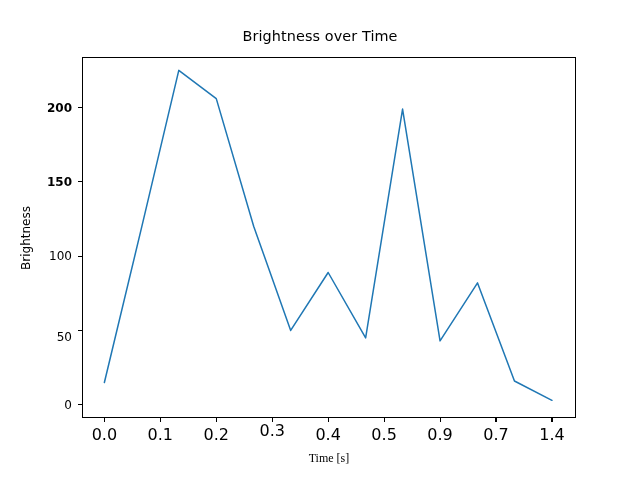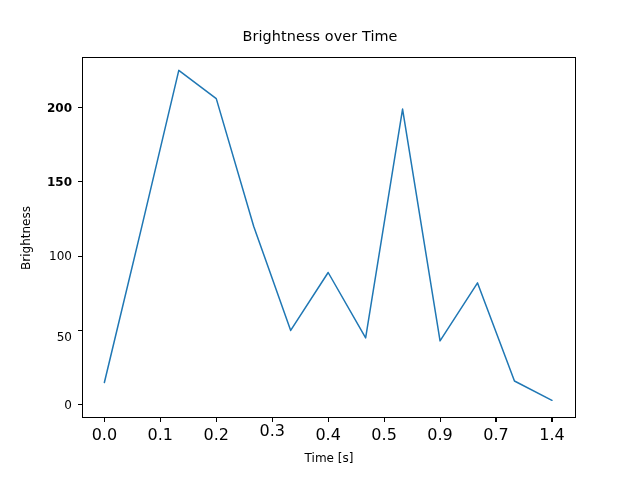--- a/index.html
+++ b/index.html
@@ -97,20 +97,21 @@
     color: #000000;
   }
   #xlabel {
     position: absolute;
     left: 82px;
     width: 494px;
     top: 451px;
     text-align: center;
     font-size: 12px;
     color: #000000;
+    font-family: Liberation Serif, serif;
   }
   .tick-layer { position: absolute; left: 0; top: 0; width: 640px; height: 480px; pointer-events: none; }
 </style>
 </head>
 <body>
 
 <div id="figure">
 
   <div id="chart-title">Brightness over Time</div>
 

